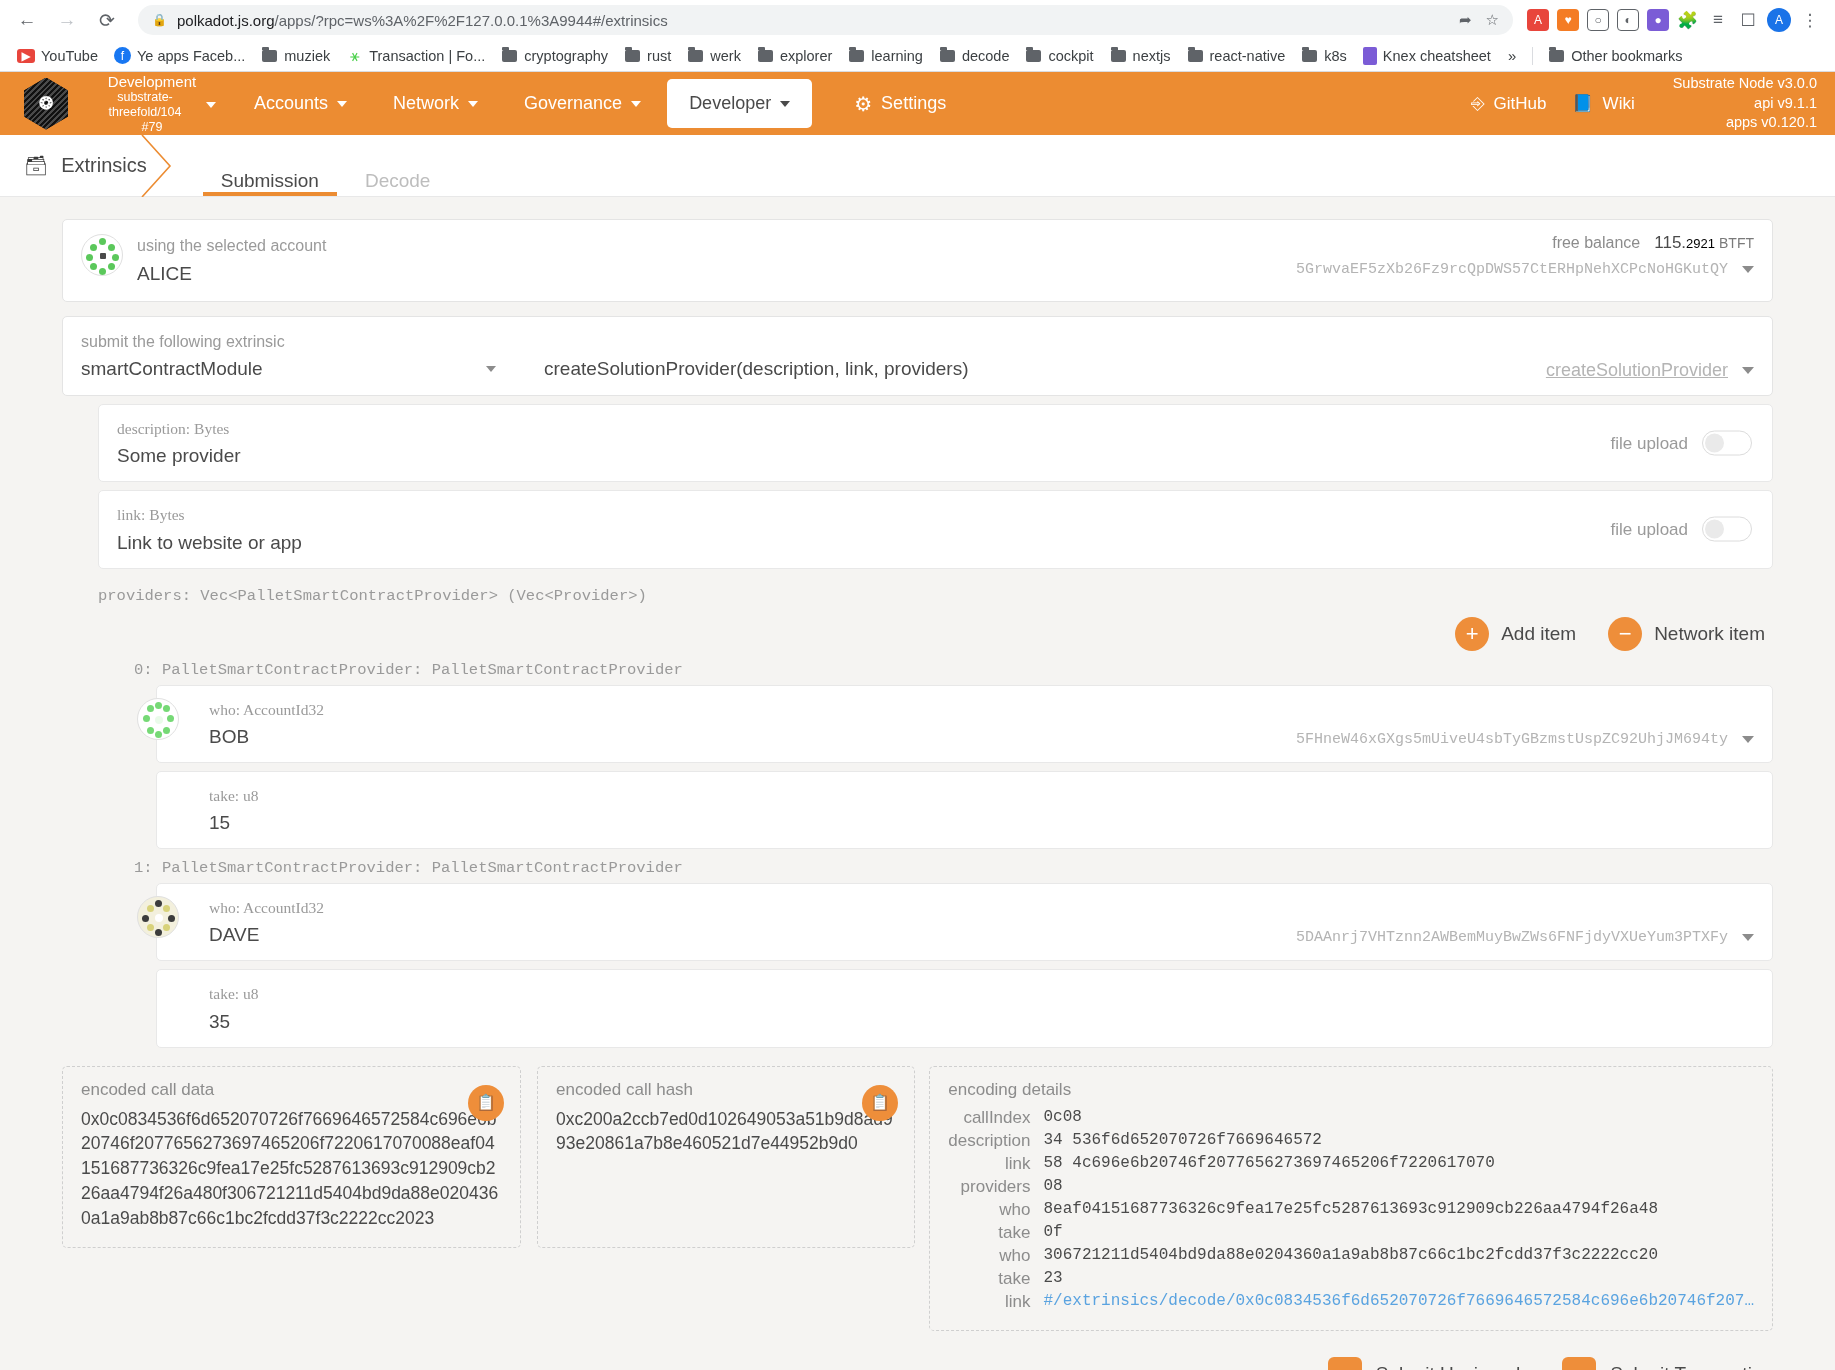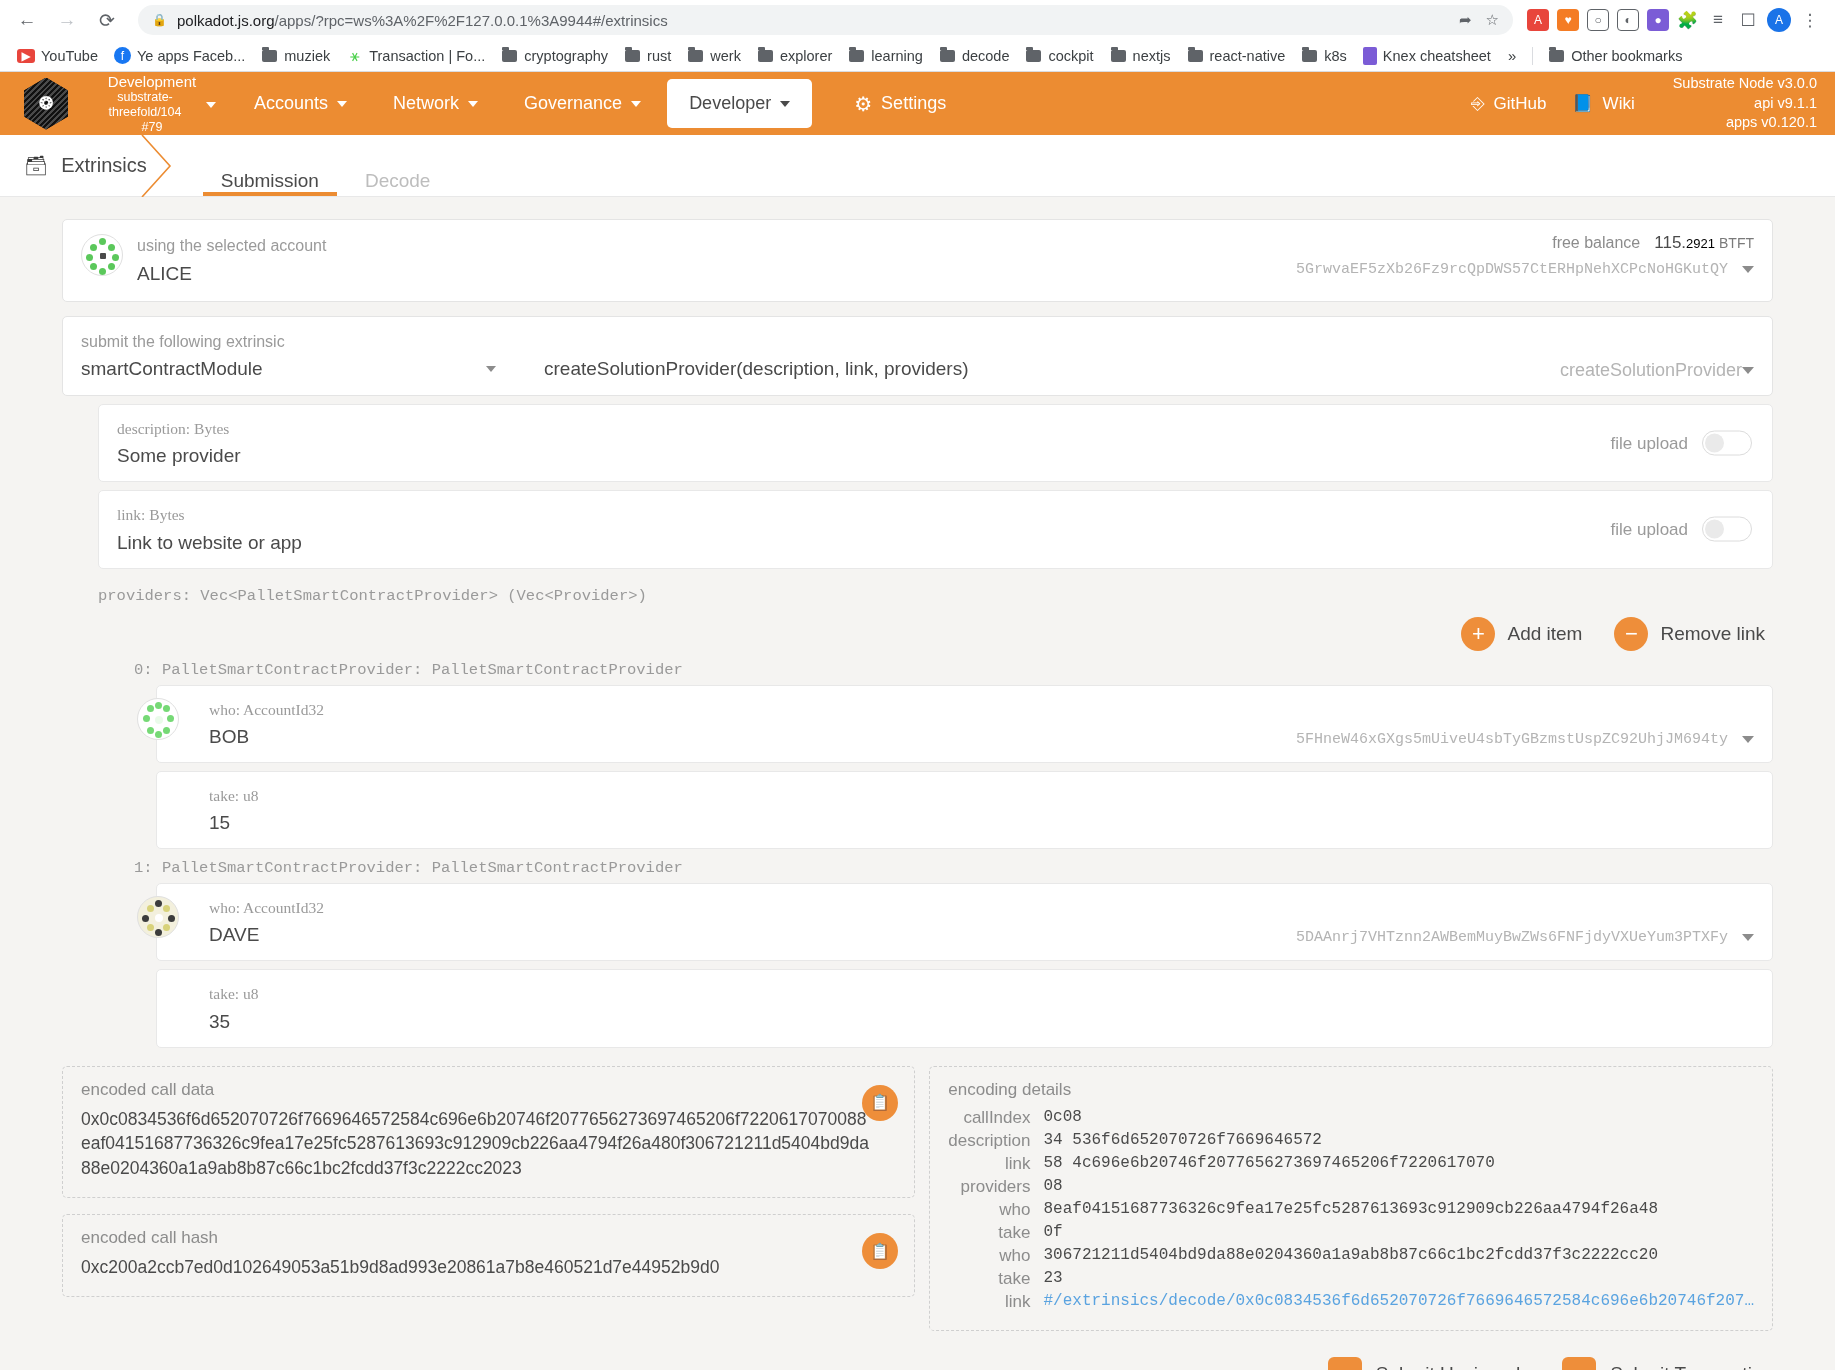--- a/index.html
+++ b/index.html
@@ -115,22 +115,22 @@
   .dd-caret { width:0;height:0;border-left:6px solid transparent;border-right:6px solid transparent;
               border-top:7px solid #8c8c8c; }
 
   .row-extrinsic { padding:13px 18px 15px 18px; margin-bottom:0; }
   .ex-selects { display:flex; align-items:center; margin-top:4px; }
   .sel-module { width:425px; display:flex; align-items:center; justify-content:space-between;
                 font-size:19px; color:#4a4a4a; padding-right:10px; }
   .sel-caret { width:0;height:0;border-left:5px solid transparent;border-right:5px solid transparent;
                border-top:6px solid #8c8c8c; }
   .sel-method { font-size:19px; color:#4a4a4a; margin-left:38px; }
-  .method-right { position:absolute; right:18px; bottom:14px; display:flex; align-items:center; gap:0;
-                  font-size:18px; color:#b4b4b4; }
+  .method-right { position:absolute; right:18px; bottom:14px; display:flex; align-items:center; gap:14px;
+                  font-size:18px; color:#b4b4b4;text-decoration:underline; }
 
   .inner-field { background:#fff; border:1px solid #e8e8e8; border-radius:5px;
                  margin:0 0 0 36px; padding:12px 18px 14px 18px; position:relative; }
   .upload-ctl { position:absolute; right:20px; top:50%; transform:translateY(-50%);
                 display:flex; align-items:center; gap:14px; }
   .upload-label { font-size:17px; color:#9a9a9a; }
   .toggle { width:50px;height:25px;border-radius:13px;background:#fff;border:1px solid #dcdcdc;position:relative;}
   .toggle .knob { position:absolute; top:2px; left:2px; width:19px;height:19px;border-radius:50%;
                   background:#eaeaea; }
 
@@ -141,21 +141,21 @@
   .circ { width:34px;height:34px;border-radius:50%;background:#ee8e3a;color:#fff;
           display:flex;align-items:center;justify-content:center;font-size:22px;line-height:1; }
   .idx-label { font-family:"Liberation Mono", monospace; font-size:15.5px; color:#9a9a9a; margin:10px 0 6px 72px; }
   .who-field { margin-left:94px; }
   .take-field { margin-left:94px; margin-top:8px; }
   .addr-right { position:absolute; right:18px; bottom:14px; display:flex; align-items:center; gap:14px;
                 font-family:"Liberation Mono", monospace; font-size:15px; color:#b4b4b4; }
 
   
   .enc-row { display:flex; gap:14px; margin-top:18px; align-items:flex-start; }
-  .enc-left { width:856px; display:flex; flex-direction:column; gap:16px; }
+  .enc-left { width:856px; display:flex; flex-direction:row; gap:16px; }
   .enc-box { border:1px dashed #cfcfcf; border-radius:5px; padding:13px 18px 16px 18px;
              position:relative; background:#f5f4f2; }
   .enc-title { font-size:17px; color:#8c8c8c; margin-bottom:7px; }
   .enc-data { font-size:17.5px; color:#4a4a4a; line-height:1.42; word-break:break-all;
               max-width:790px; }
   .copy-btn { position:absolute; right:16px; top:18px; width:36px;height:36px;border-radius:50%;
               background:#ee8e3a; color:#fff; display:flex; align-items:center; justify-content:center; }
   .enc-right { flex:1; border:1px dashed #cfcfcf; border-radius:5px; padding:13px 18px 16px 18px; background:#f5f4f2; }
   .det-table { width:100%; border-collapse:collapse; margin-top:5px; }
   .det-table td { vertical-align:top; padding:1.5px 0; }
@@ -430,21 +430,21 @@
   </div>
 
   <div class="providers-label">providers: Vec&lt;PalletSmartContractProvider&gt; (Vec&lt;Provider&gt;)</div>
   <div class="item-ctl-row">
     <div class="item-btn">
       <span class="circ">+</span>
       <span>Add item</span>
     </div>
     <div class="item-btn">
       <span class="circ">−</span>
-      <span>Remove link</span>
+      <span>Network item</span>
     </div>
   </div>
 
   <div class="idx-label">0: PalletSmartContractProvider: PalletSmartContractProvider</div>
   <div class="inner-field who-field" style="padding-left:52px;">
     <div class="idicon" style="position:absolute;left:-20px;top:12px;margin:0;">
       <i style="width:7px;height:7px;background:#76d976;left:17px;top:3px;"></i>
       <i style="width:7px;height:7px;background:#76d976;left:9px;top:6px;"></i>
       <i style="width:7px;height:7px;background:#76d976;left:25px;top:6px;"></i>
       <i style="width:7px;height:7px;background:#76d976;left:5px;top:16px;"></i>

